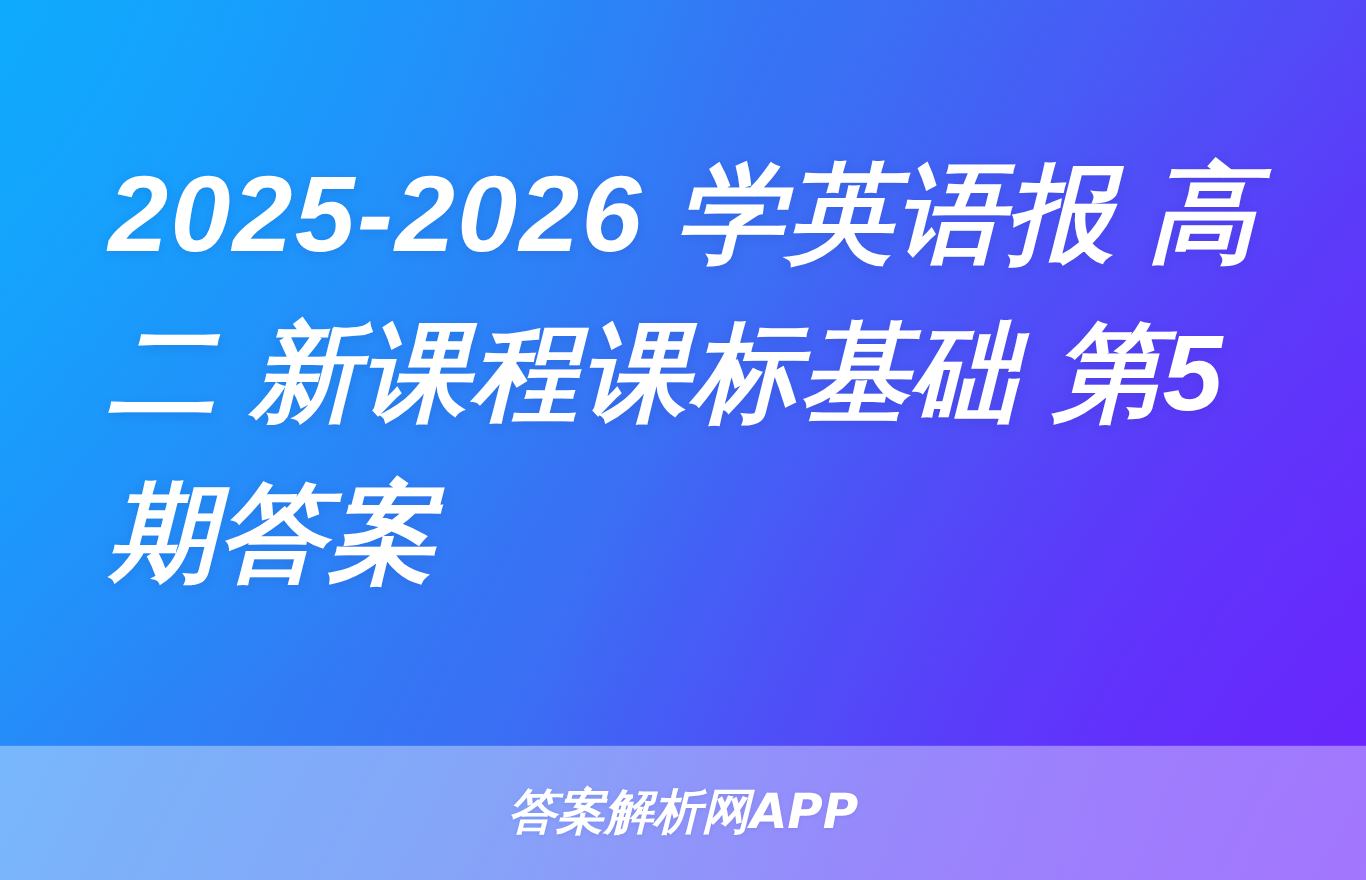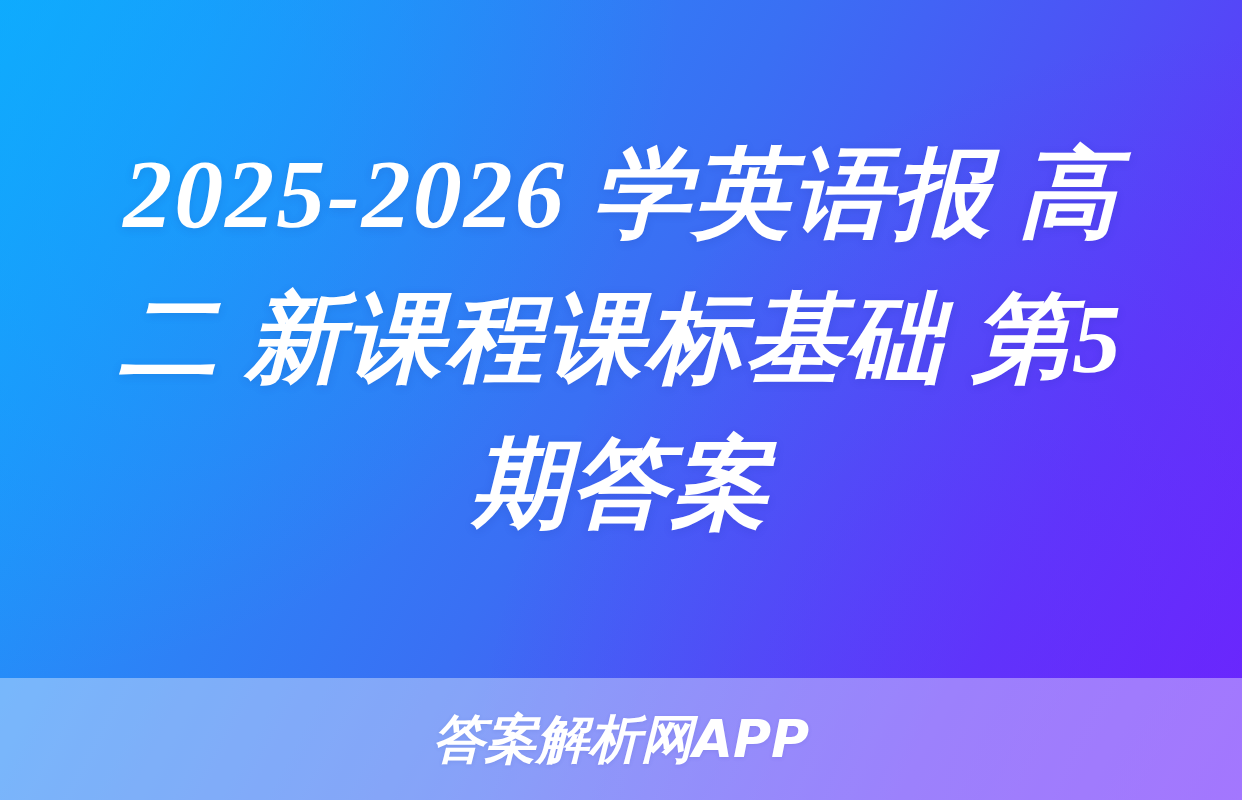--- a/index.html
+++ b/index.html
@@ -52,48 +52,47 @@
     align-items: center;
     justify-content: center;
     padding: 0 28px;
     box-sizing: border-box;
     z-index: 2;
   }
 
   .poster-title {
     margin: 0;
     color: #ffffff;
-    font-family: Liberation Serif, serif;
+    font-family: Liberation Sans, sans-serif;
     font-size: 98px;
     font-weight: 700;
     font-style: italic;
     line-height: 145px;
     letter-spacing: 2px;
-    text-align: center;
     white-space: pre-line;
     text-shadow: 0 2px 10px rgba(20, 40, 140, 0.14);
   }
 
   .footer-bar {
     position: absolute;
     left: 0;
     right: 0;
     bottom: 0;
     height: 122px;
     background: rgba(255, 255, 255, 0.38);
     display: flex;
     align-items: center;
     justify-content: center;
     z-index: 3;
   }
 
   .footer-brand {
     color: #ffffff;
     font-family: "DejaVu Sans", "Liberation Sans", sans-serif;
-    font-size: 52px;
+    font-size: 44px;
     font-weight: 700;
     font-style: italic;
     letter-spacing: 0px;
     line-height: 1;
     white-space: nowrap;
     text-shadow: 0 1px 4px rgba(40, 60, 160, 0.12);
   }
 </style>
 </head>
 <body>

